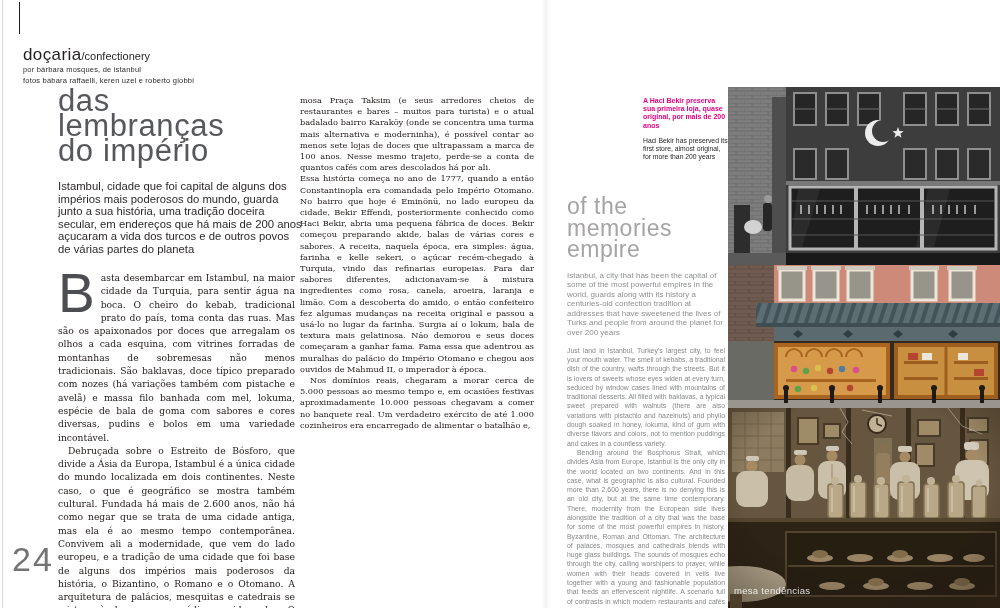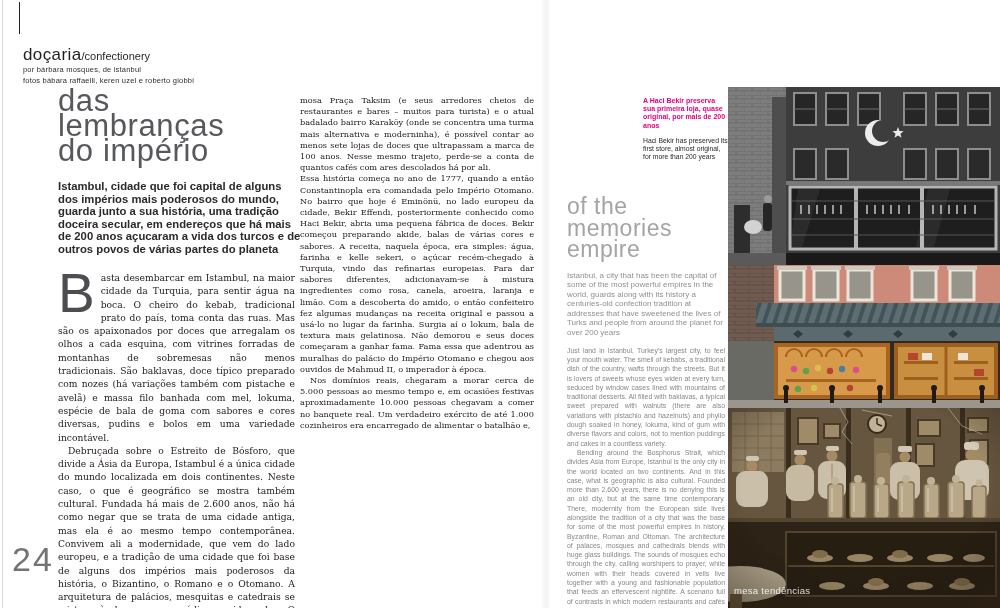--- a/index.html
+++ b/index.html
@@ -14,21 +14,21 @@
   
   .kicker-rule{position:absolute;left:19px;top:2px;width:1px;height:32px;background:#231f20;}
   .kicker{position:absolute;left:23px;top:6px;line-height:1;margin-top:40px;}
   .kicker .t1{font-size:17px;font-weight:300;letter-spacing:.4px;color:#231f20;}
   .kicker .t2{font-size:11px;font-weight:300;color:#231f20;}
   .kicker .by{font-size:7.5px;color:#2e2e2e;margin-top:3px;letter-spacing:.2px;}
 
   
   .title-pt{position:absolute;left:58px;top:88px;font-weight:300;color:#57585c;
     font-size:31px;line-height:25px;letter-spacing:.6px;}
-  .intro-pt{position:absolute;left:58px;top:180px;width:246px;font-weight:700;
+  .intro-pt{position:absolute;left:58px;top:180px;width:246px;font-weight:400;
     font-size:11.3px;line-height:12.6px;color:#2d292b;letter-spacing:0;}
   .col{position:absolute;font-family:"DejaVu Serif",serif;text-align:justify;color:#26211f;}
   .col p{margin:0;}
   .col1{left:58px;top:271px;width:237px;font-size:9.2px;line-height:13.3px;}
   .col2{left:300px;top:95px;width:234px;font-size:8.2px;line-height:11.2px;}
   .indent{text-indent:10px;}
   .dropcap{float:left;font-family:"Liberation Sans",sans-serif;font-weight:300;
     font-size:55px;line-height:40px;color:#4c4d51;padding:2px 6px 0 0;}
   .sec-head{font-family:"Liberation Sans",sans-serif;font-size:8.6px;font-weight:400;
     letter-spacing:.6px;color:#231f20;margin:13px 0 3px 0 !important;text-align:left;}

